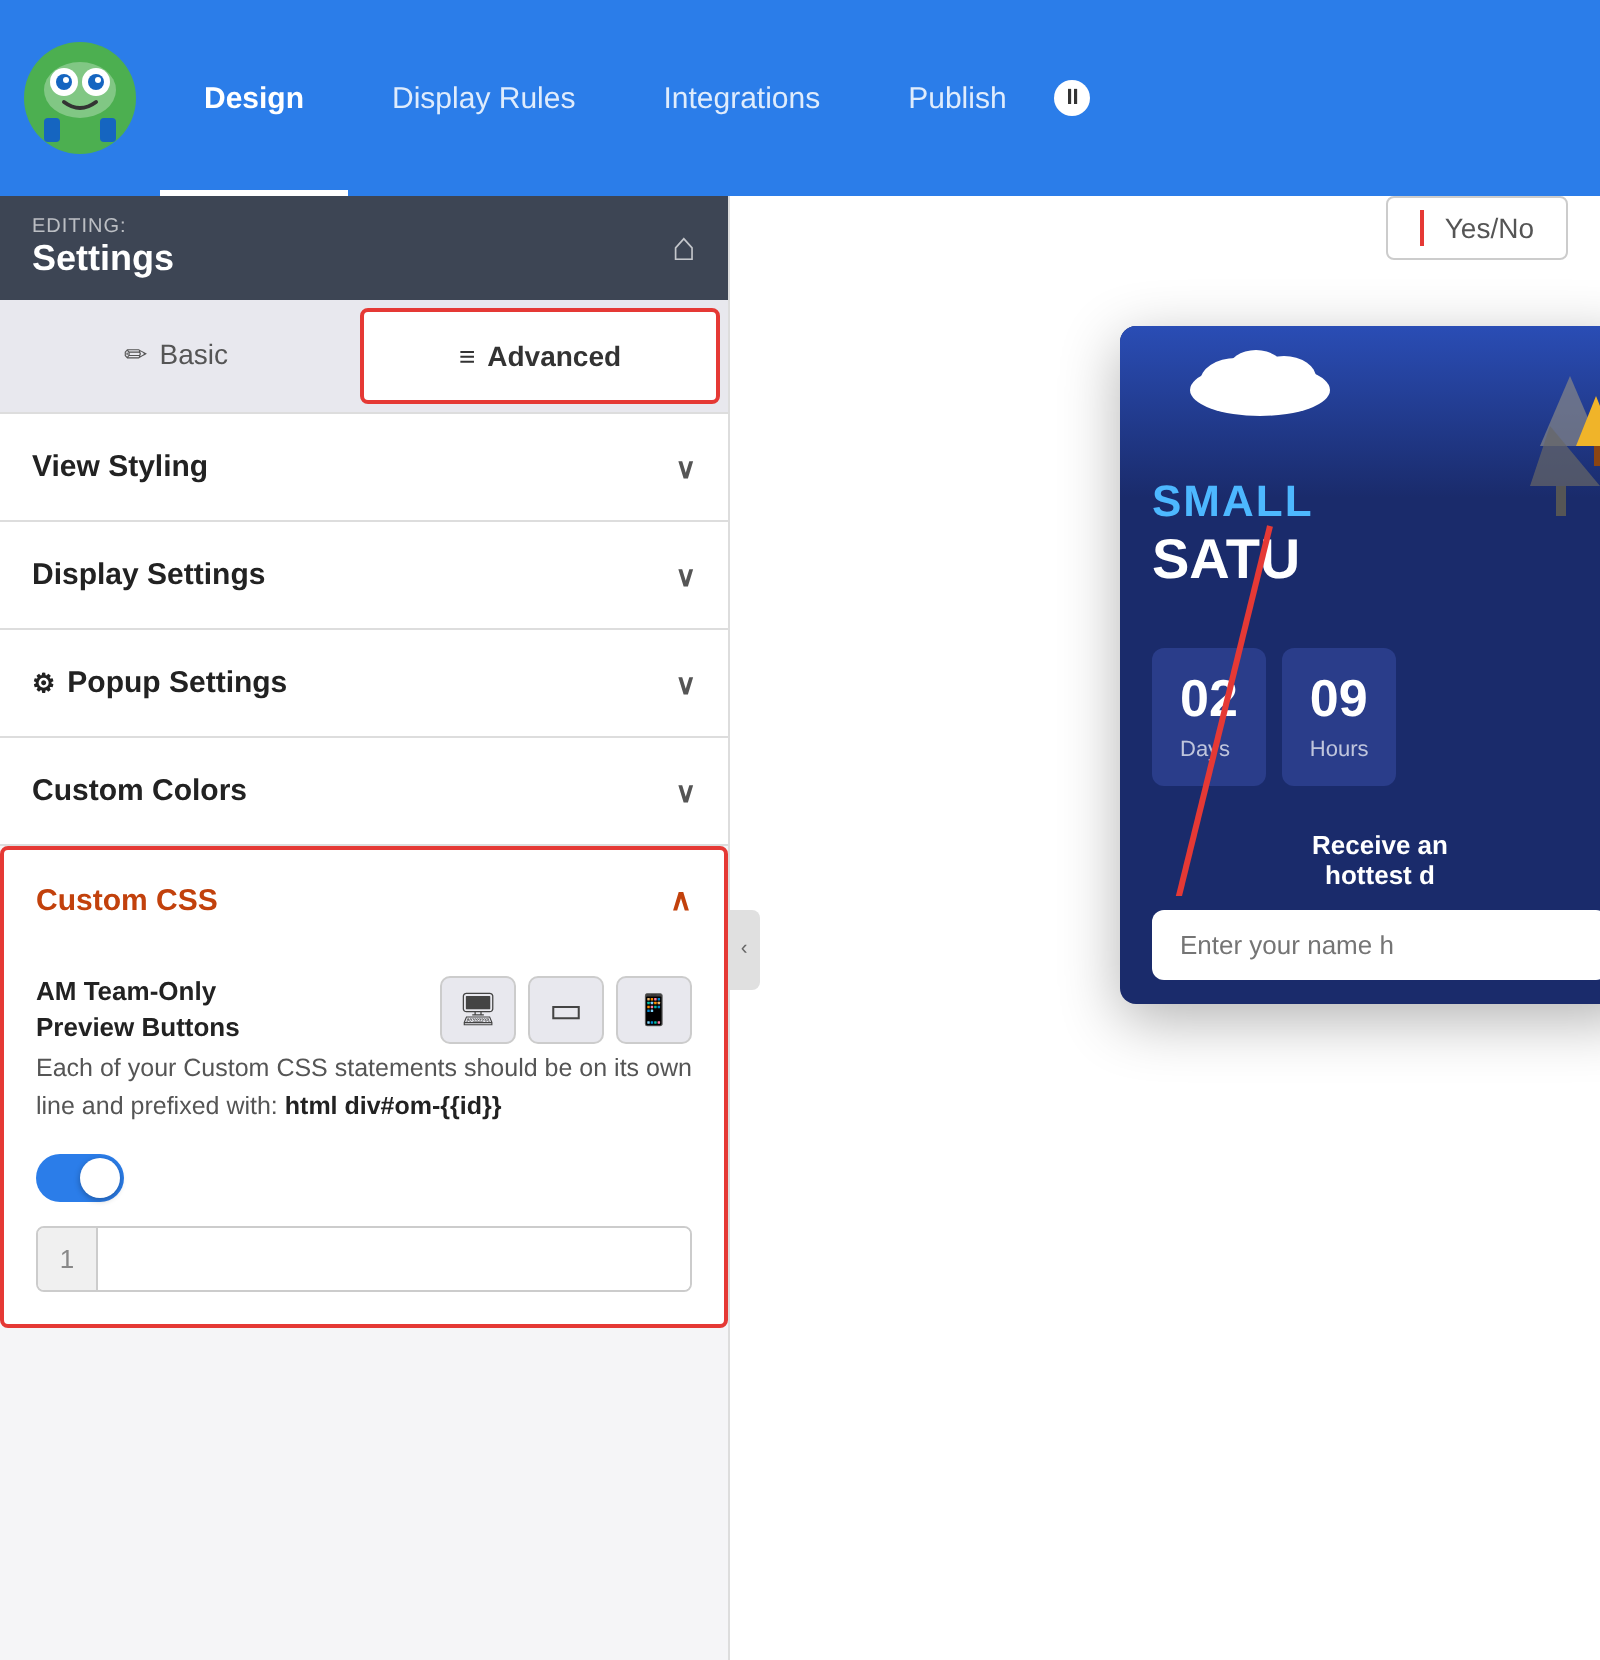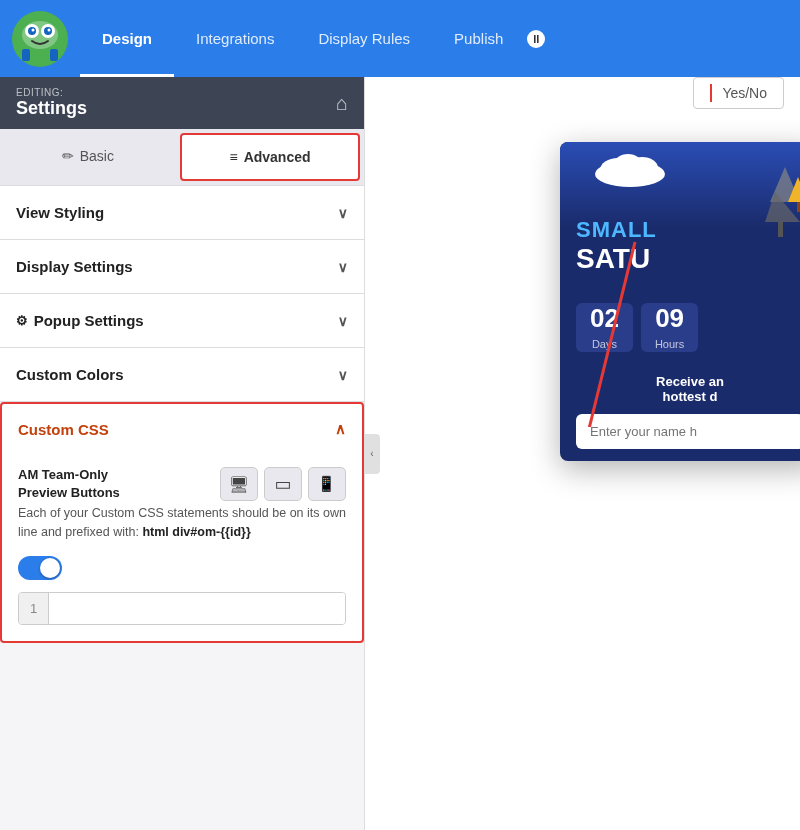--- a/index.html
+++ b/index.html
@@ -1,21 +1,21 @@
 <!DOCTYPE html>
 <html><head>
   <meta charset="utf-8">
   <style>
     * { box-sizing: border-box; margin: 0; padding: 0; }
     body { font-family: -apple-system, BlinkMacSystemFont, 'Segoe UI', sans-serif; width: 800px; height: 830px; overflow: hidden; background: #f0f0f0; }
 
     
     .top-nav {
       background: #2b7de9;
-      height: 77px;
+      height: 98px;
       display: flex;
       align-items: center;
       padding: 0 0 0 10px;
     }
     .nav-logo {
       width: 60px;
       height: 60px;
       margin-right: 10px;
       flex-shrink: 0;
     }
@@ -340,22 +340,21 @@
       text-transform: uppercase;
     }
     .countdown-row {
       display: flex;
       gap: 8px;
       margin: 10px 0;
     }
     .countdown-box {
       background: #2a3d8a;
       border-radius: 6px;
-      padding: 0 14px;
-      text-align: center;
+      padding: 10px 14px;
       min-width: 55px;
     }
     .countdown-num {
       font-size: 26px;
       font-weight: 900;
       color: #fff;
       display: block;
     }
     .countdown-label {
       font-size: 11px;
@@ -404,24 +403,24 @@
       <rect x="12" y="40" width="8" height="12" rx="2" fill="#1565C0"></rect>
       <rect x="40" y="40" width="8" height="12" rx="2" fill="#1565C0"></rect>
     </svg>
   </div>
 
   <div class="nav-tabs">
     <div class="nav-tab active">
       <span>Design</span>
     </div>
     <div class="nav-tab">
+      <span>Display Rules</span>
+    </div>
+    <div class="nav-tab">
       <span>Integrations</span>
-    </div>
-    <div class="nav-tab">
-      <span>Display Rules</span>
     </div>
     <div class="nav-tab nav-tab-publish">
       <span>Publish</span>
       <span class="publish-badge">II</span>
     </div>
   </div>
 </nav>
 
 <div class="main-layout">
 

